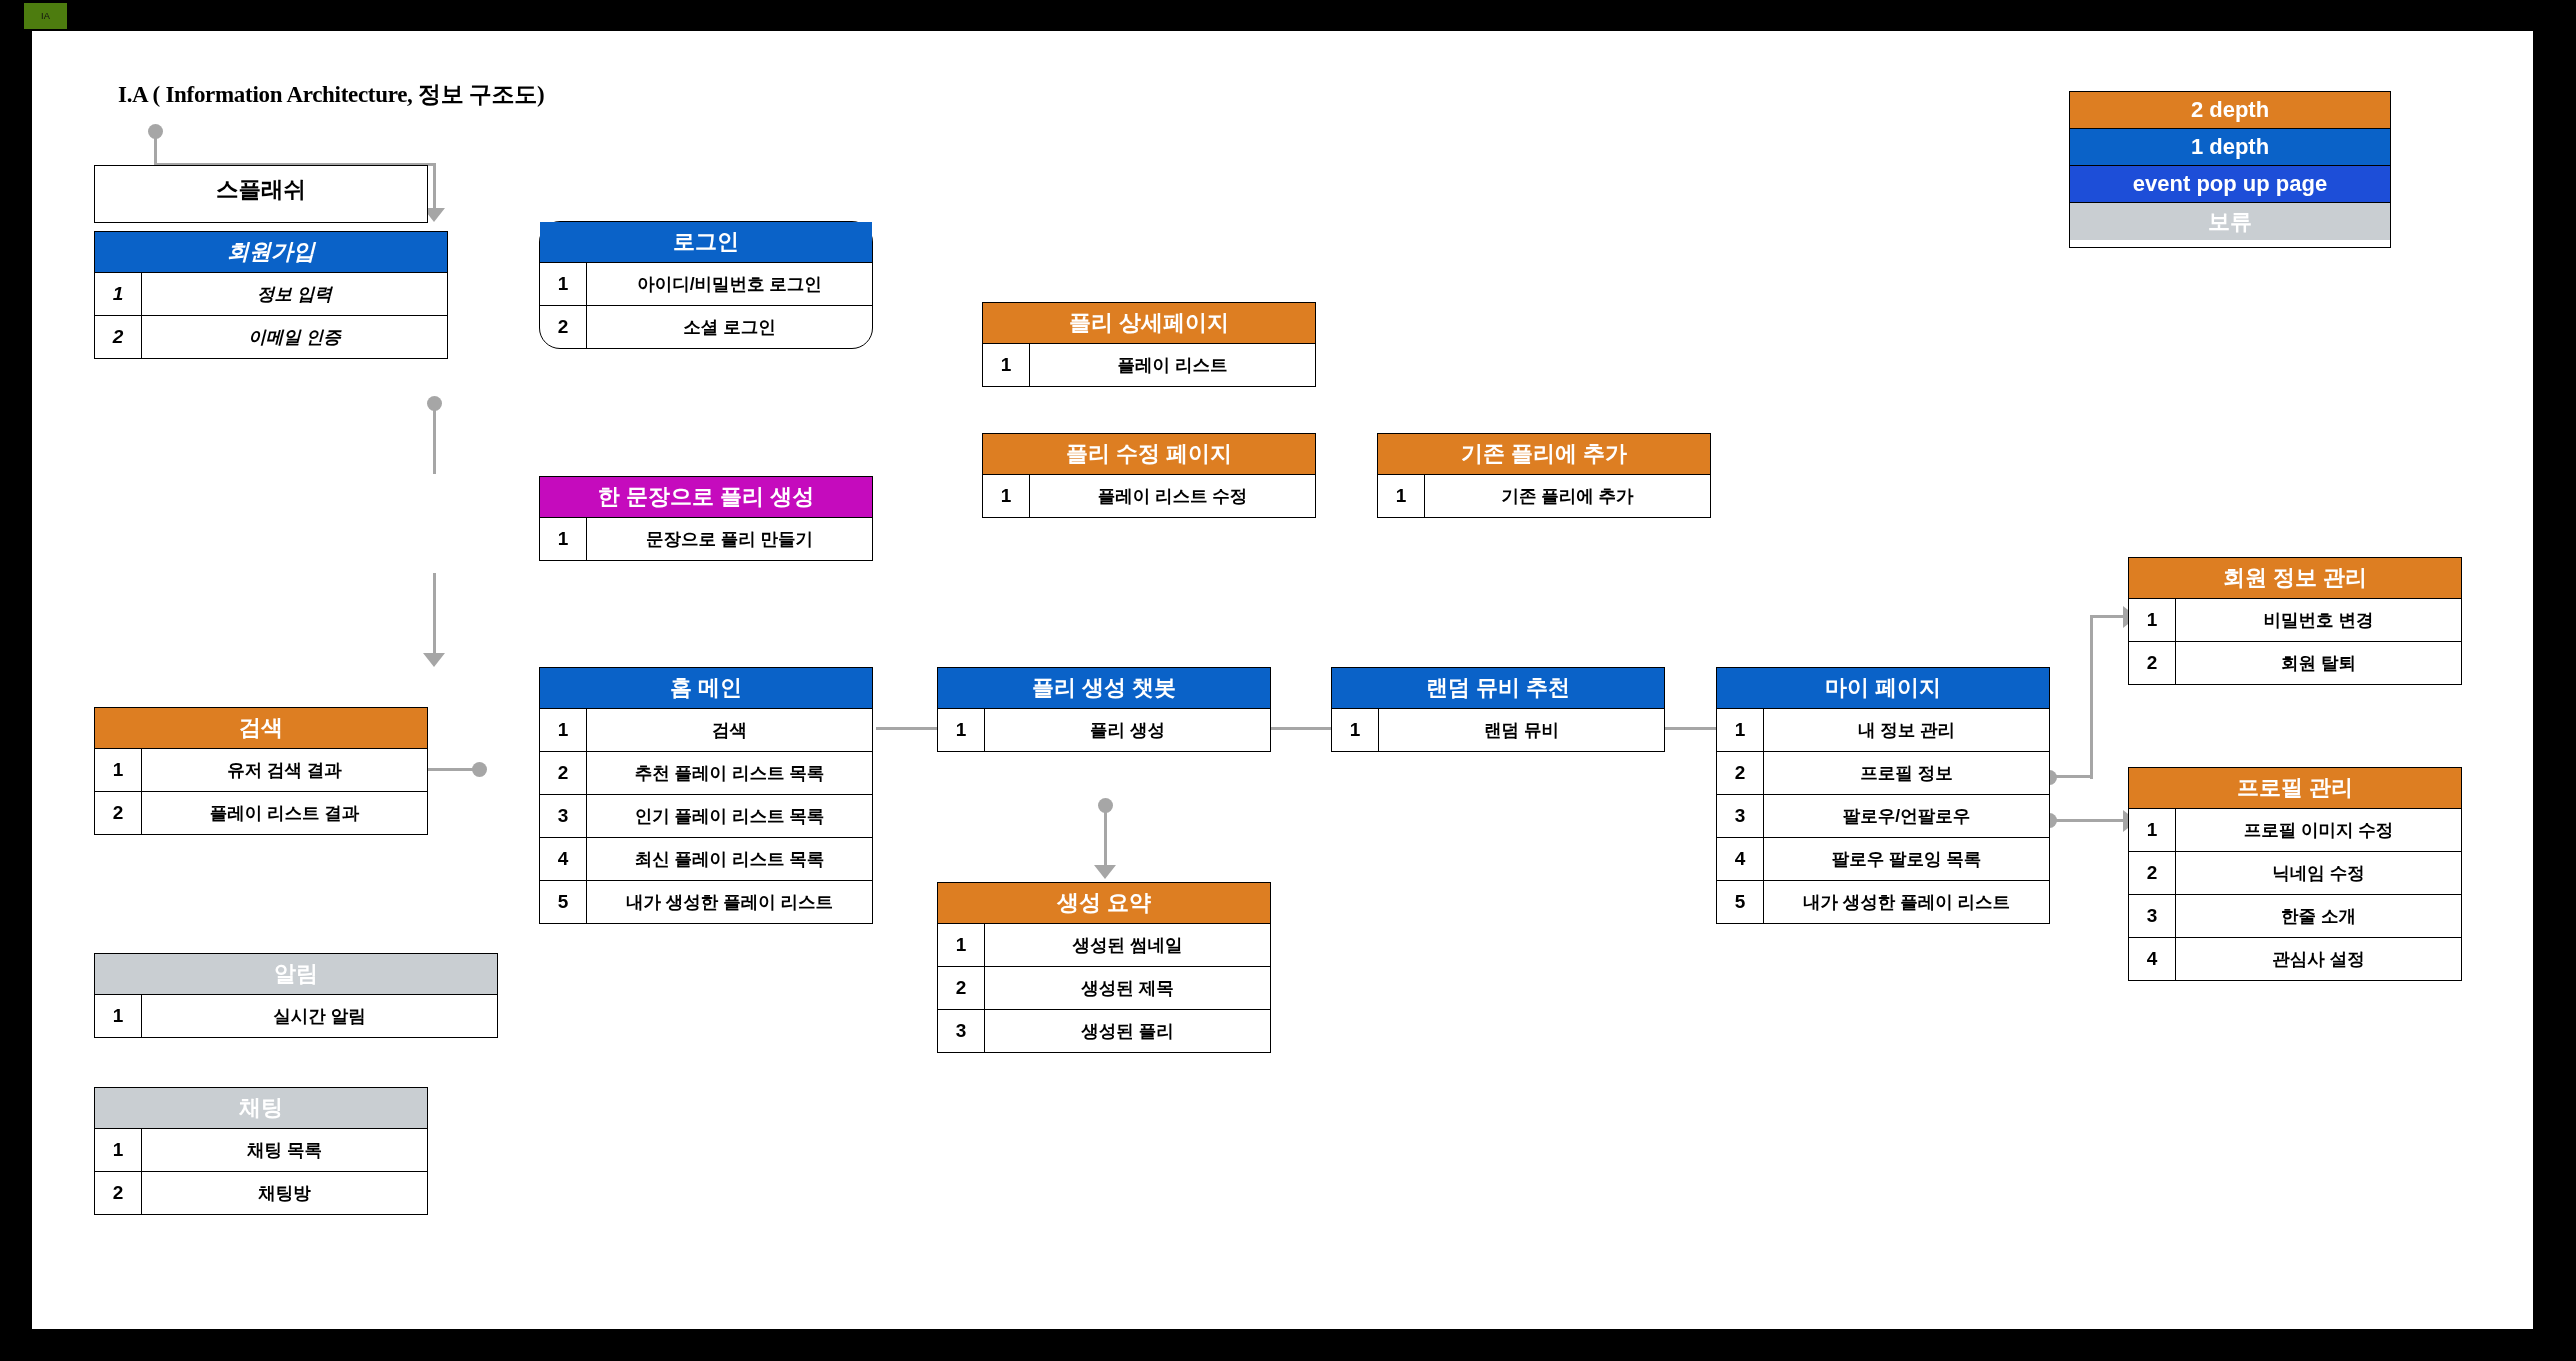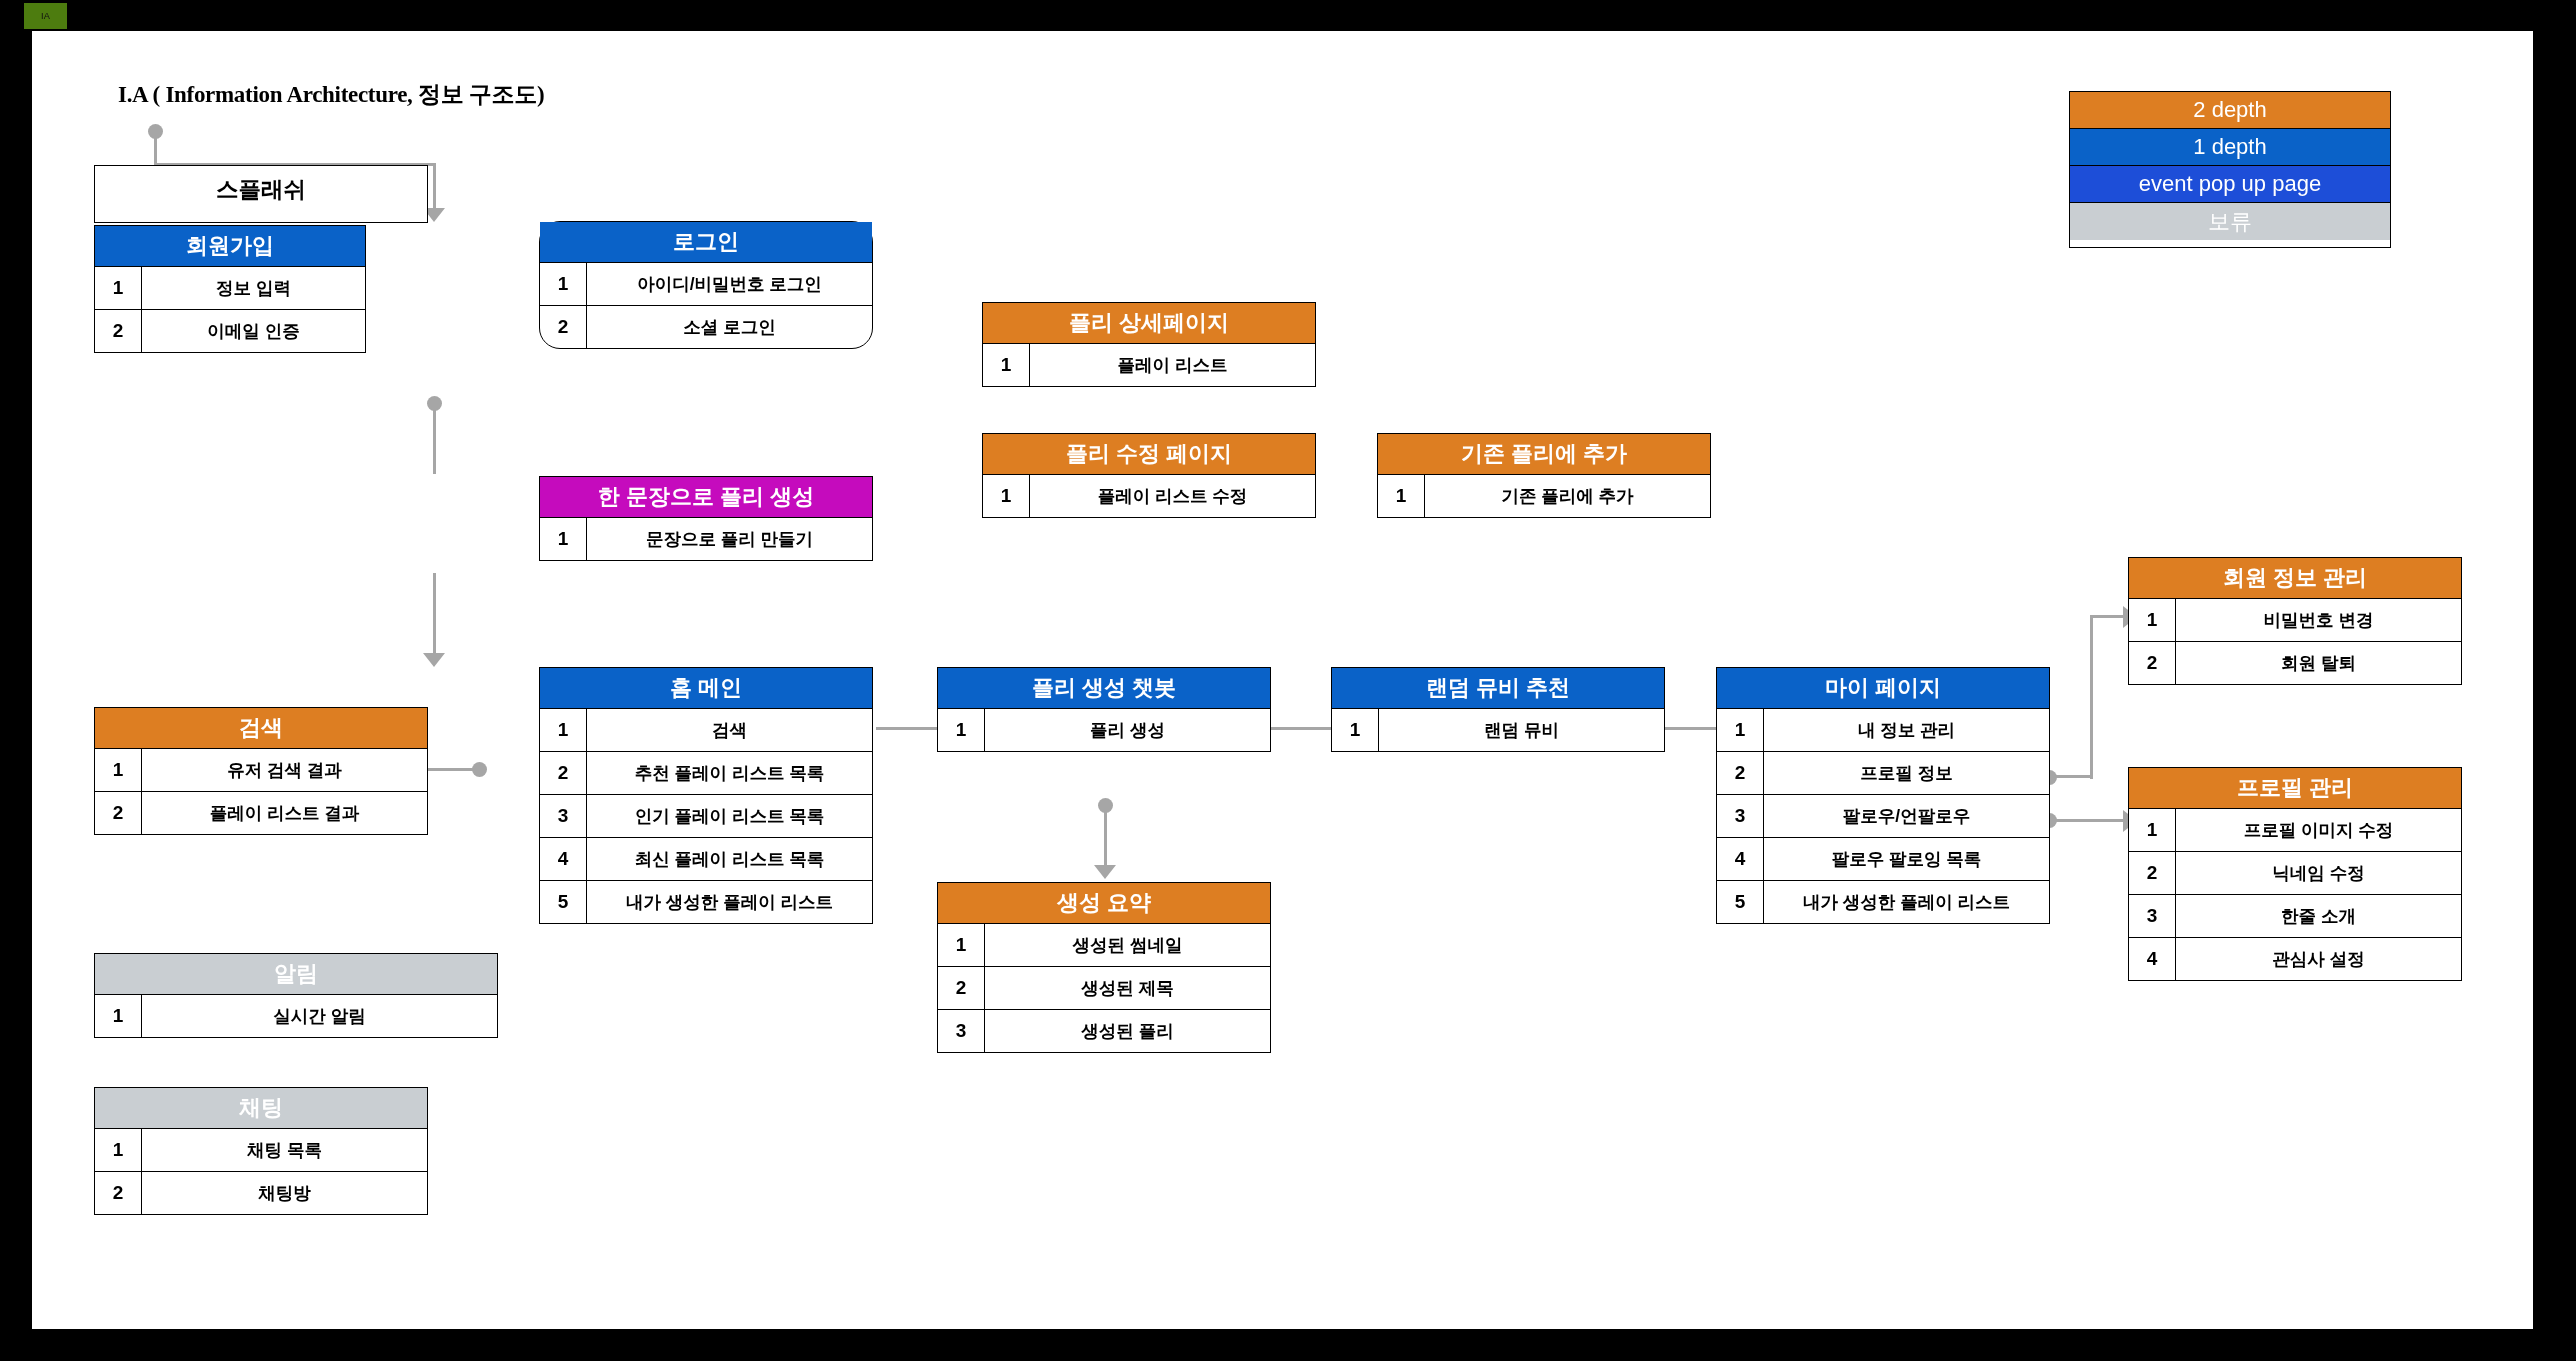--- a/index.html
+++ b/index.html
@@ -125,21 +125,21 @@
     position: absolute;
     border: 1.7px solid #000000;
     box-sizing: border-box;
   }
   .legend-row {
     height: 37px;
     display: flex;
     align-items: center;
     justify-content: center;
     font-size: 22px;
-    font-weight: normal;
+    font-weight: bold;
     color: #ffffff;
     box-sizing: border-box;
     border-bottom: 1.7px solid #000;
   }
   .legend-row:last-child { border-bottom: none; }
 
   
   .conn {
     position: absolute;
     background: #a6a6a6;
@@ -244,21 +244,21 @@
       </div>
       <div class="legend-row" style="background:#c9ced2;">
         <span>보류</span>
       </div>
     </div>
 
     <div class="node" id="node-splash" style="left:62px; top:134px; width:334px;">
       <div class="node-header plain">스플래쉬</div>
     </div>
 
-    <div class="node" style="left:62px; top:194px; width:272px;">
+    <div class="node" style="left:62px; top:200px; width:354px;font-style:italic;">
       <div class="node-header d1">회원가입</div>
       <div class="node-rows">
         <div class="node-row">
           <div class="idx">1</div>
           <div class="txt">정보 입력</div>
         </div>
         <div class="node-row">
           <div class="idx">2</div>
           <div class="txt">이메일 인증</div>
         </div>

